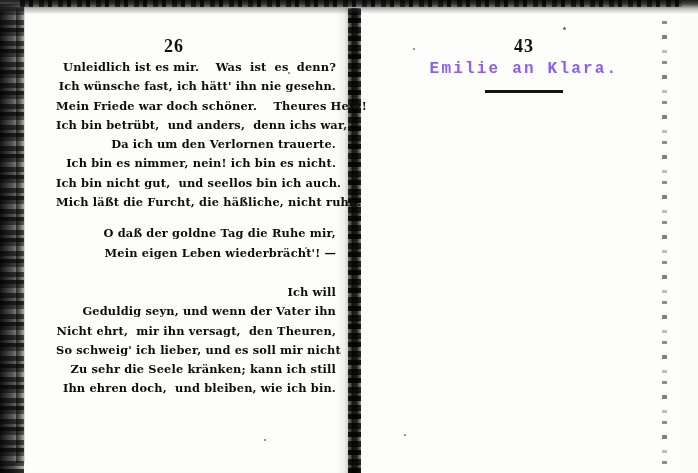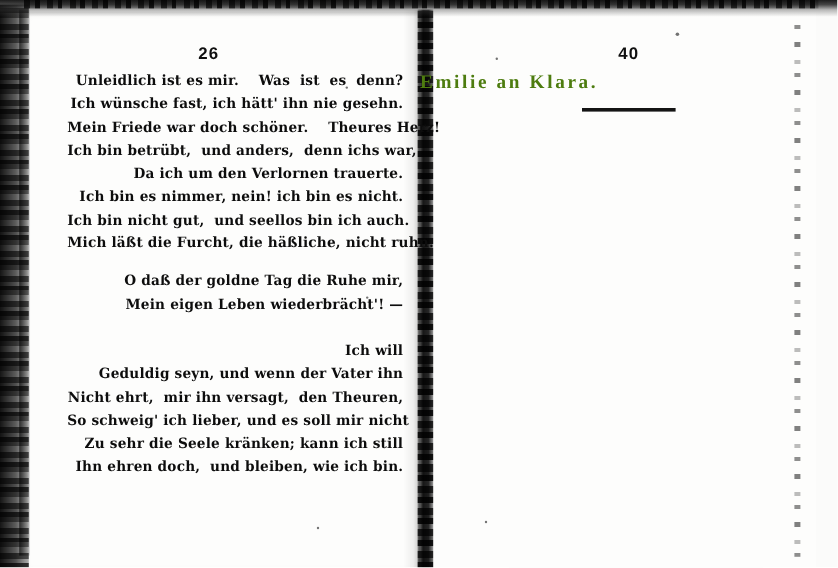--- a/index.html
+++ b/index.html
@@ -113,38 +113,39 @@
     top: 0;
     height: 473px;
   }
   #page-left  { left: 0;   width: 348px; }
   #page-right { left: 350px; width: 348px; }
 
   .folio {
     position: absolute;
     width: 100%;
     text-align: center;
-    font-family: Liberation Sans, sans-serif;
+    font-family: Liberation Serif, serif;
     font-weight: 700;
-    font-size: 14px;
+    font-size: 18px;
     letter-spacing: 1px;
     color: #101010;
   }
   #folio-left  { top: 36px; }
   #folio-right { top: 36px; }
 
   .poem-title {
     position: absolute;
     top: 60px;
     width: 100%;
-    font-family: Liberation Serif, serif;
+    text-align: center;
+    font-family: Liberation Mono, monospace;
     font-weight: 700;
     font-size: 16px;
     letter-spacing: 2.2px;
-    color: #4d7c0f;
+    color: #8b5cf6;
   }
   .title-rule {
     position: absolute;
     top: 90px;
     left: 50%;
     transform: translateX(-50%);
     width: 78px;
     height: 3px;
     background: #141414;
   }
@@ -213,21 +214,21 @@
       <div class="verse-line far">Ich will</div>
       <div class="verse-line">Geduldig seyn, und wenn der Vater ihn</div>
       <div class="verse-line">Nicht ehrt,  mir ihn versagt,  den Theuren,</div>
       <div class="verse-line">So schweig' ich lieber, und es soll mir nicht</div>
       <div class="verse-line">Zu sehr die Seele kränken; kann ich still</div>
       <div class="verse-line">Ihn ehren doch,  und bleiben, wie ich bin.</div>
     </div>
   </div>
 
   <div class="page" id="page-right">
-    <div class="folio" id="folio-right">40</div>
+    <div class="folio" id="folio-right">43</div>
 
     <div class="poem-title">Emilie an Klara.</div>
 
     <div class="title-rule"></div>
 
   </div>
 
 </div>
 
 </body></html>

